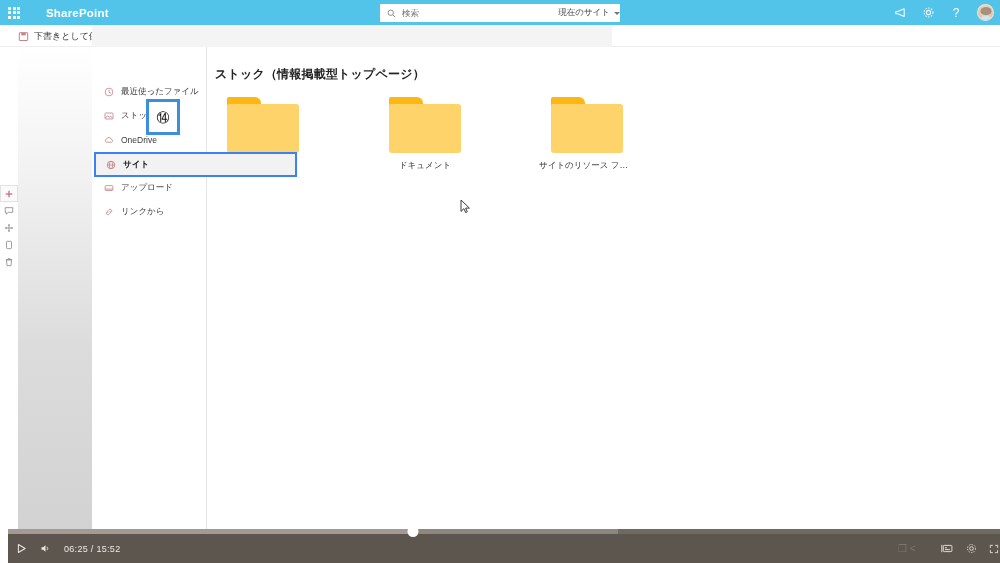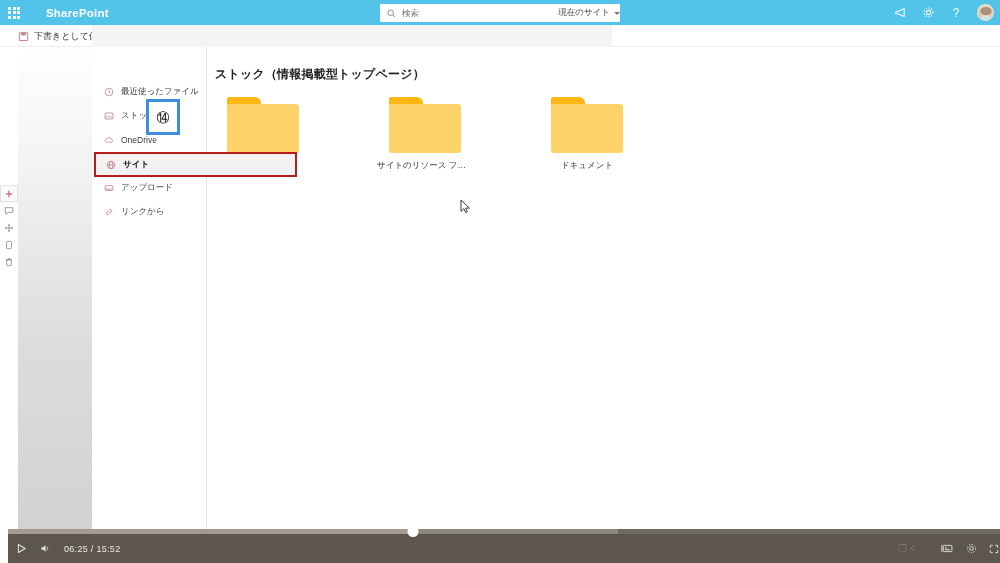--- a/index.html
+++ b/index.html
@@ -114,21 +114,21 @@
   .dlg-list { position: absolute; left: 0; top: 33px; width: 115px; }
   .dlg-item {
     position: relative; height: 24px; display: flex; align-items: center;
     gap: 7px; padding-left: 11px; font-size: 8.5px; color: #3a3a3a; cursor: pointer;
     white-space: nowrap;
   }
   .dlg-item .di { width: 11px; height: 11px; flex: 0 0 auto; color: #c4848a;
                   display: flex; align-items: center; justify-content: center; }
   .dlg-item.selected {
     position: absolute; left: 2px; width: 203px; height: 25px;
-    background: #f2f2f2; border: 2px solid #b91c1c; font-weight: bold; color: #111;
+    background: #f2f2f2; border: 2px solid #3b82f6; font-weight: bold; color: #111;
     z-index: 6; padding-left: 9px;
   }
 
   
   .callout {
     position: absolute; left: 146px; top: 99px; width: 34px; height: 36px;
     background: #ffffff; border: 3px solid #3e8ede; z-index: 8;
     display: flex; align-items: center; justify-content: center;
   }
   .callout .num { font-size: 13px; color: #111; line-height: 1; }
@@ -376,28 +376,28 @@
           <div class="tab"></div>
             <div class="body"></div>
         </div>
         <div class="folder-name">サイトのページ</div>
       </div>
       <div class="folder">
         <div class="folder-ico">
           <div class="tab"></div>
             <div class="body"></div>
         </div>
-        <div class="folder-name">サイトのリソース ファ…</div>
+        <div class="folder-name">ドキュメント</div>
       </div>
       <div class="folder">
         <div class="folder-ico">
           <div class="tab"></div>
             <div class="body"></div>
         </div>
-        <div class="folder-name">ドキュメント</div>
+        <div class="folder-name">サイトのリソース ファ…</div>
       </div>
     </div>
   </div>
 
   <svg class="cursor-arrow" viewBox="0 0 11 15">
     <path d="M1 1 L1 12.4 L3.9 9.7 L5.7 13.6 L7.3 12.8 L5.6 9.1 L9.4 9.1 Z" fill="#ffffff" stroke="#3c3c3c" stroke-width="1"></path>
   </svg>
 
   <div class="player">
     <div class="scrub">

